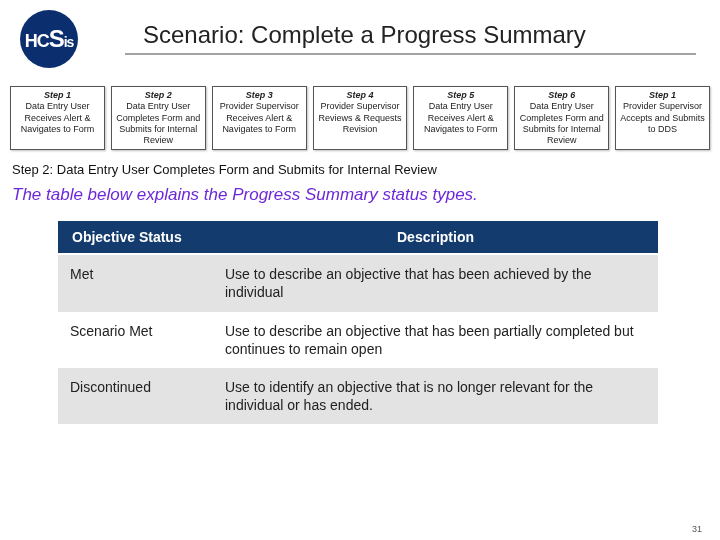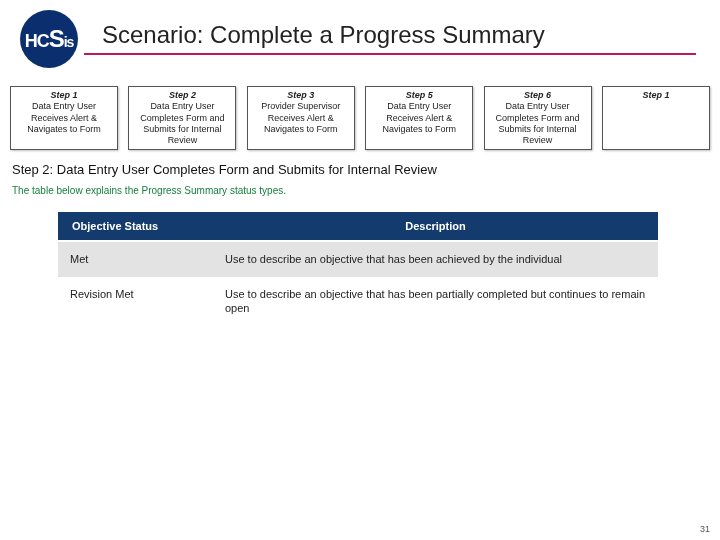--- a/index.html
+++ b/index.html
@@ -8,20 +8,21 @@
     height: 540px;
     background: #fff;
     font-family: Arial, sans-serif;
     position: relative;
     overflow: hidden;
   }
   .header {
     display: flex;
     align-items: center;
     padding: 8px 14px 0 14px;
+    gap: 41px;
   }
   .logo {
     width: 70px;
     height: 60px;
     position: relative;
     flex-shrink: 0;
   }
   .logo-circle {
     width: 58px;
     height: 58px;
@@ -39,21 +40,21 @@
     font-weight: bold;
     font-size: 18px;
     letter-spacing: -1px;
   }
   .logo-text .s { font-size: 24px; color: #fff; }
   .logo-text .is { font-size: 14px; vertical-align: middle; }
   .title-wrap {
     flex: 1;
     padding-left: 18px;
     padding-bottom: 4px;
-    border-bottom: 2px solid #be185d;
+    border-bottom: 2px solid #a3a3a3;
     margin-right: 10px;
   }
   .title {
     font-size: 24px;
     color: #222;
   }
   .steps {
     display: flex;
     gap: 6px;
     padding: 18px 10px 10px 10px;
@@ -75,29 +76,30 @@
     font-weight: bold;
     display: block;
   }
   .section-heading {
     font-weight: normal;
     font-size: 13px;
     padding: 2px 12px 8px 12px;
     color: #111;
   }
   .intro {
-    font-size: 10px;
+    font-size: 17px;
     padding: 0 12px 10px 12px;
-    color: #15803d;
+    color: #6d28d9;
+    font-style: italic;
   }
   .tbl {
     margin: 6px 58px 0 58px;
     width: 600px;
     border-collapse: collapse;
-    font-size: 11px;
+    font-size: 14px;
   }
   .tbl th {
     background: #133b6d;
     color: #fff;
     font-weight: bold;
     text-align: center;
     padding: 8px 10px;
     border-bottom: 2px solid #fff;
   }
   .tbl th:first-child { width: 155px; text-align: left; padding-left: 14px;}
@@ -105,21 +107,21 @@
     padding: 10px 12px;
     vertical-align: top;
     color: #222;
     line-height: 1.3;
   }
   .tbl tbody tr:nth-child(odd) td { background: #e3e3e3; }
   .tbl tbody tr:nth-child(even) td { background: #ffffff; }
   .page-num {
     position: absolute;
     bottom: 6px;
-    right: 10px;
+    right: 18px;
     font-size: 9px;
     color: #555;
   }
 </style>
 </head>
 <body>
 
 <div class="header">
   <div class="logo">
     <div class="logo-circle">
@@ -140,47 +142,56 @@
   </div>
   <div class="step">
     <span class="step-label">Step 2</span>
     <span>Data Entry User Completes Form and Submits for Internal Review</span>
   </div>
   <div class="step">
     <span class="step-label">Step 3</span>
     <span>Provider Supervisor Receives Alert &amp; Navigates to Form</span>
   </div>
   <div class="step">
+    <span class="step-label">Step 4</span>
+    <span>Provider Supervisor Reviews &amp; Requests Revision</span>
+  </div>
+  <div class="step">
     <span class="step-label">Step 5</span>
     <span>Data Entry User Receives Alert &amp; Navigates to Form</span>
   </div>
   <div class="step">
     <span class="step-label">Step 6</span>
     <span>Data Entry User Completes Form and Submits for Internal Review</span>
   </div>
   <div class="step">
     <span class="step-label">Step 1</span>
+    <span>Provider Supervisor Accepts and Submits to DDS</span>
   </div>
 </div>
 
 <div class="section-heading">Step 2: Data Entry User Completes Form and Submits for Internal Review</div>
 <div class="intro">The table below explains the Progress Summary status types.</div>
 
 <table class="tbl">
   <thead>
     <tr>
       <th>Objective Status</th>
       <th>Description</th>
     </tr>
   </thead>
   <tbody>
     <tr>
       <td>Met</td>
       <td>Use to describe an objective that has been achieved by the individual</td>
     </tr>
     <tr>
-      <td>Revision Met</td>
+      <td>Scenario Met</td>
       <td>Use to describe an objective that has been partially completed but continues to remain open</td>
+    </tr>
+    <tr>
+      <td>Discontinued</td>
+      <td>Use to identify an objective that is no longer relevant for the individual or has ended.</td>
     </tr>
   </tbody>
 </table>
 
 <div class="page-num">31</div>
 
 </body></html>

